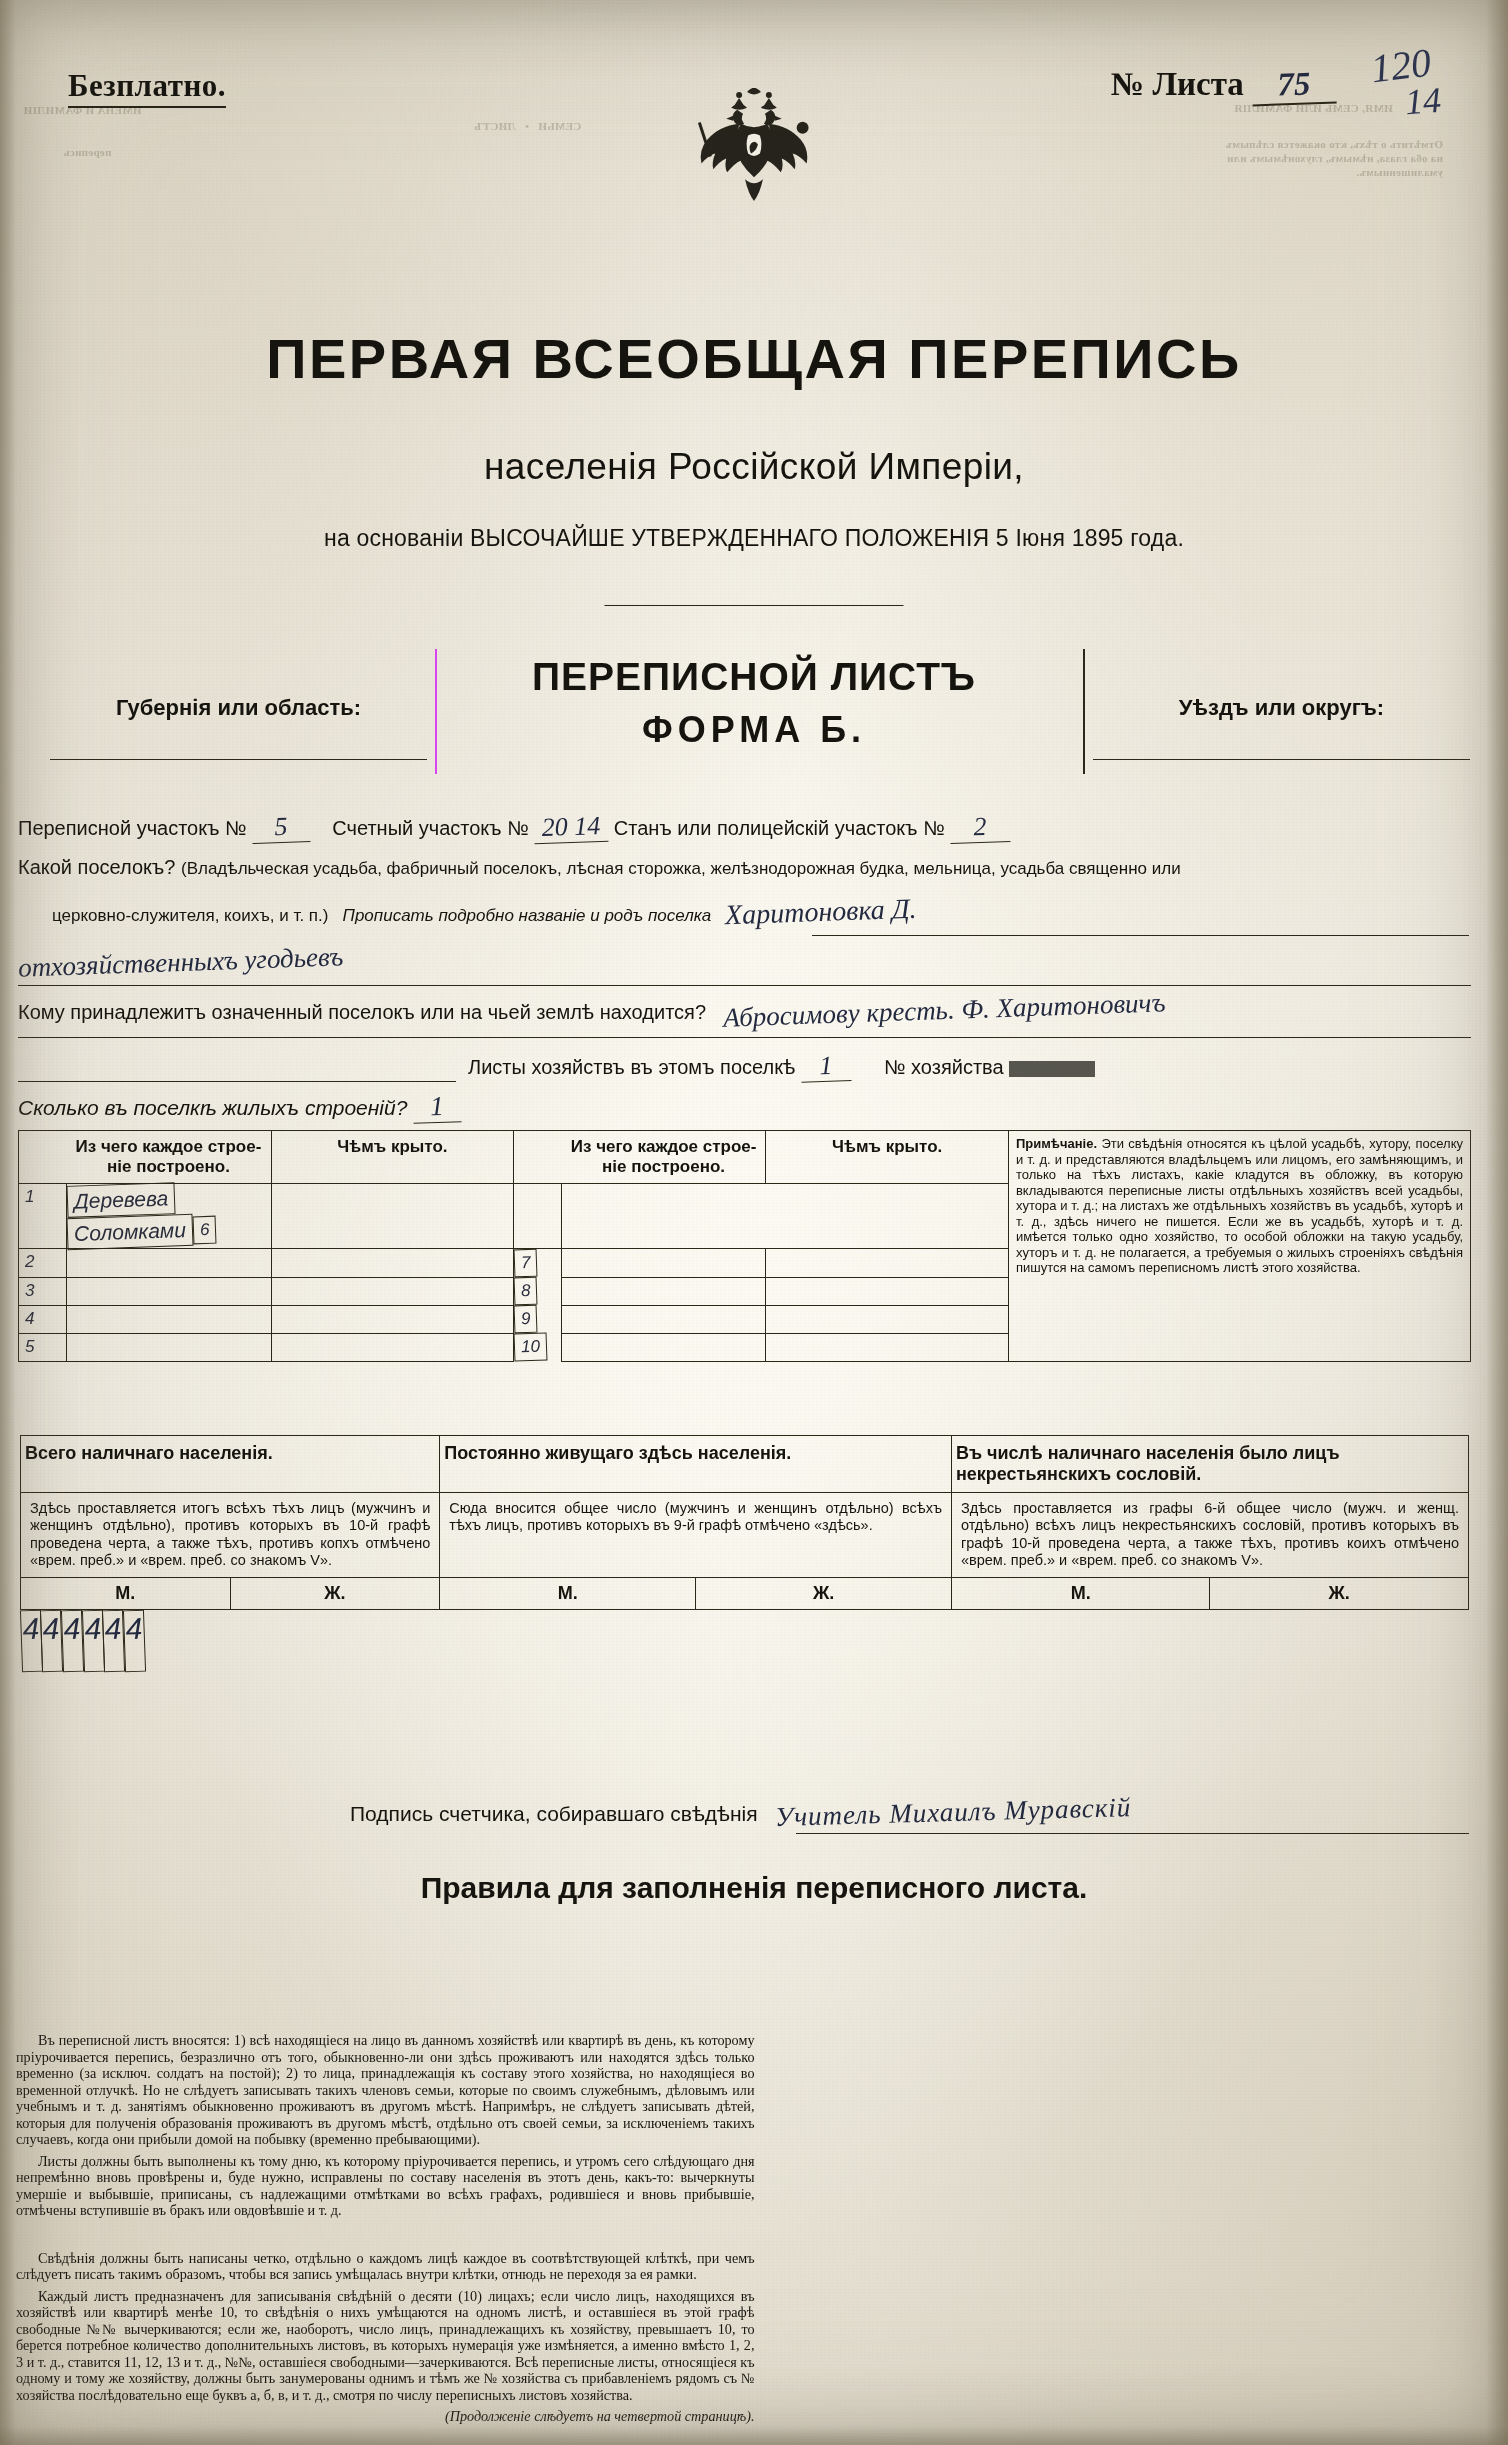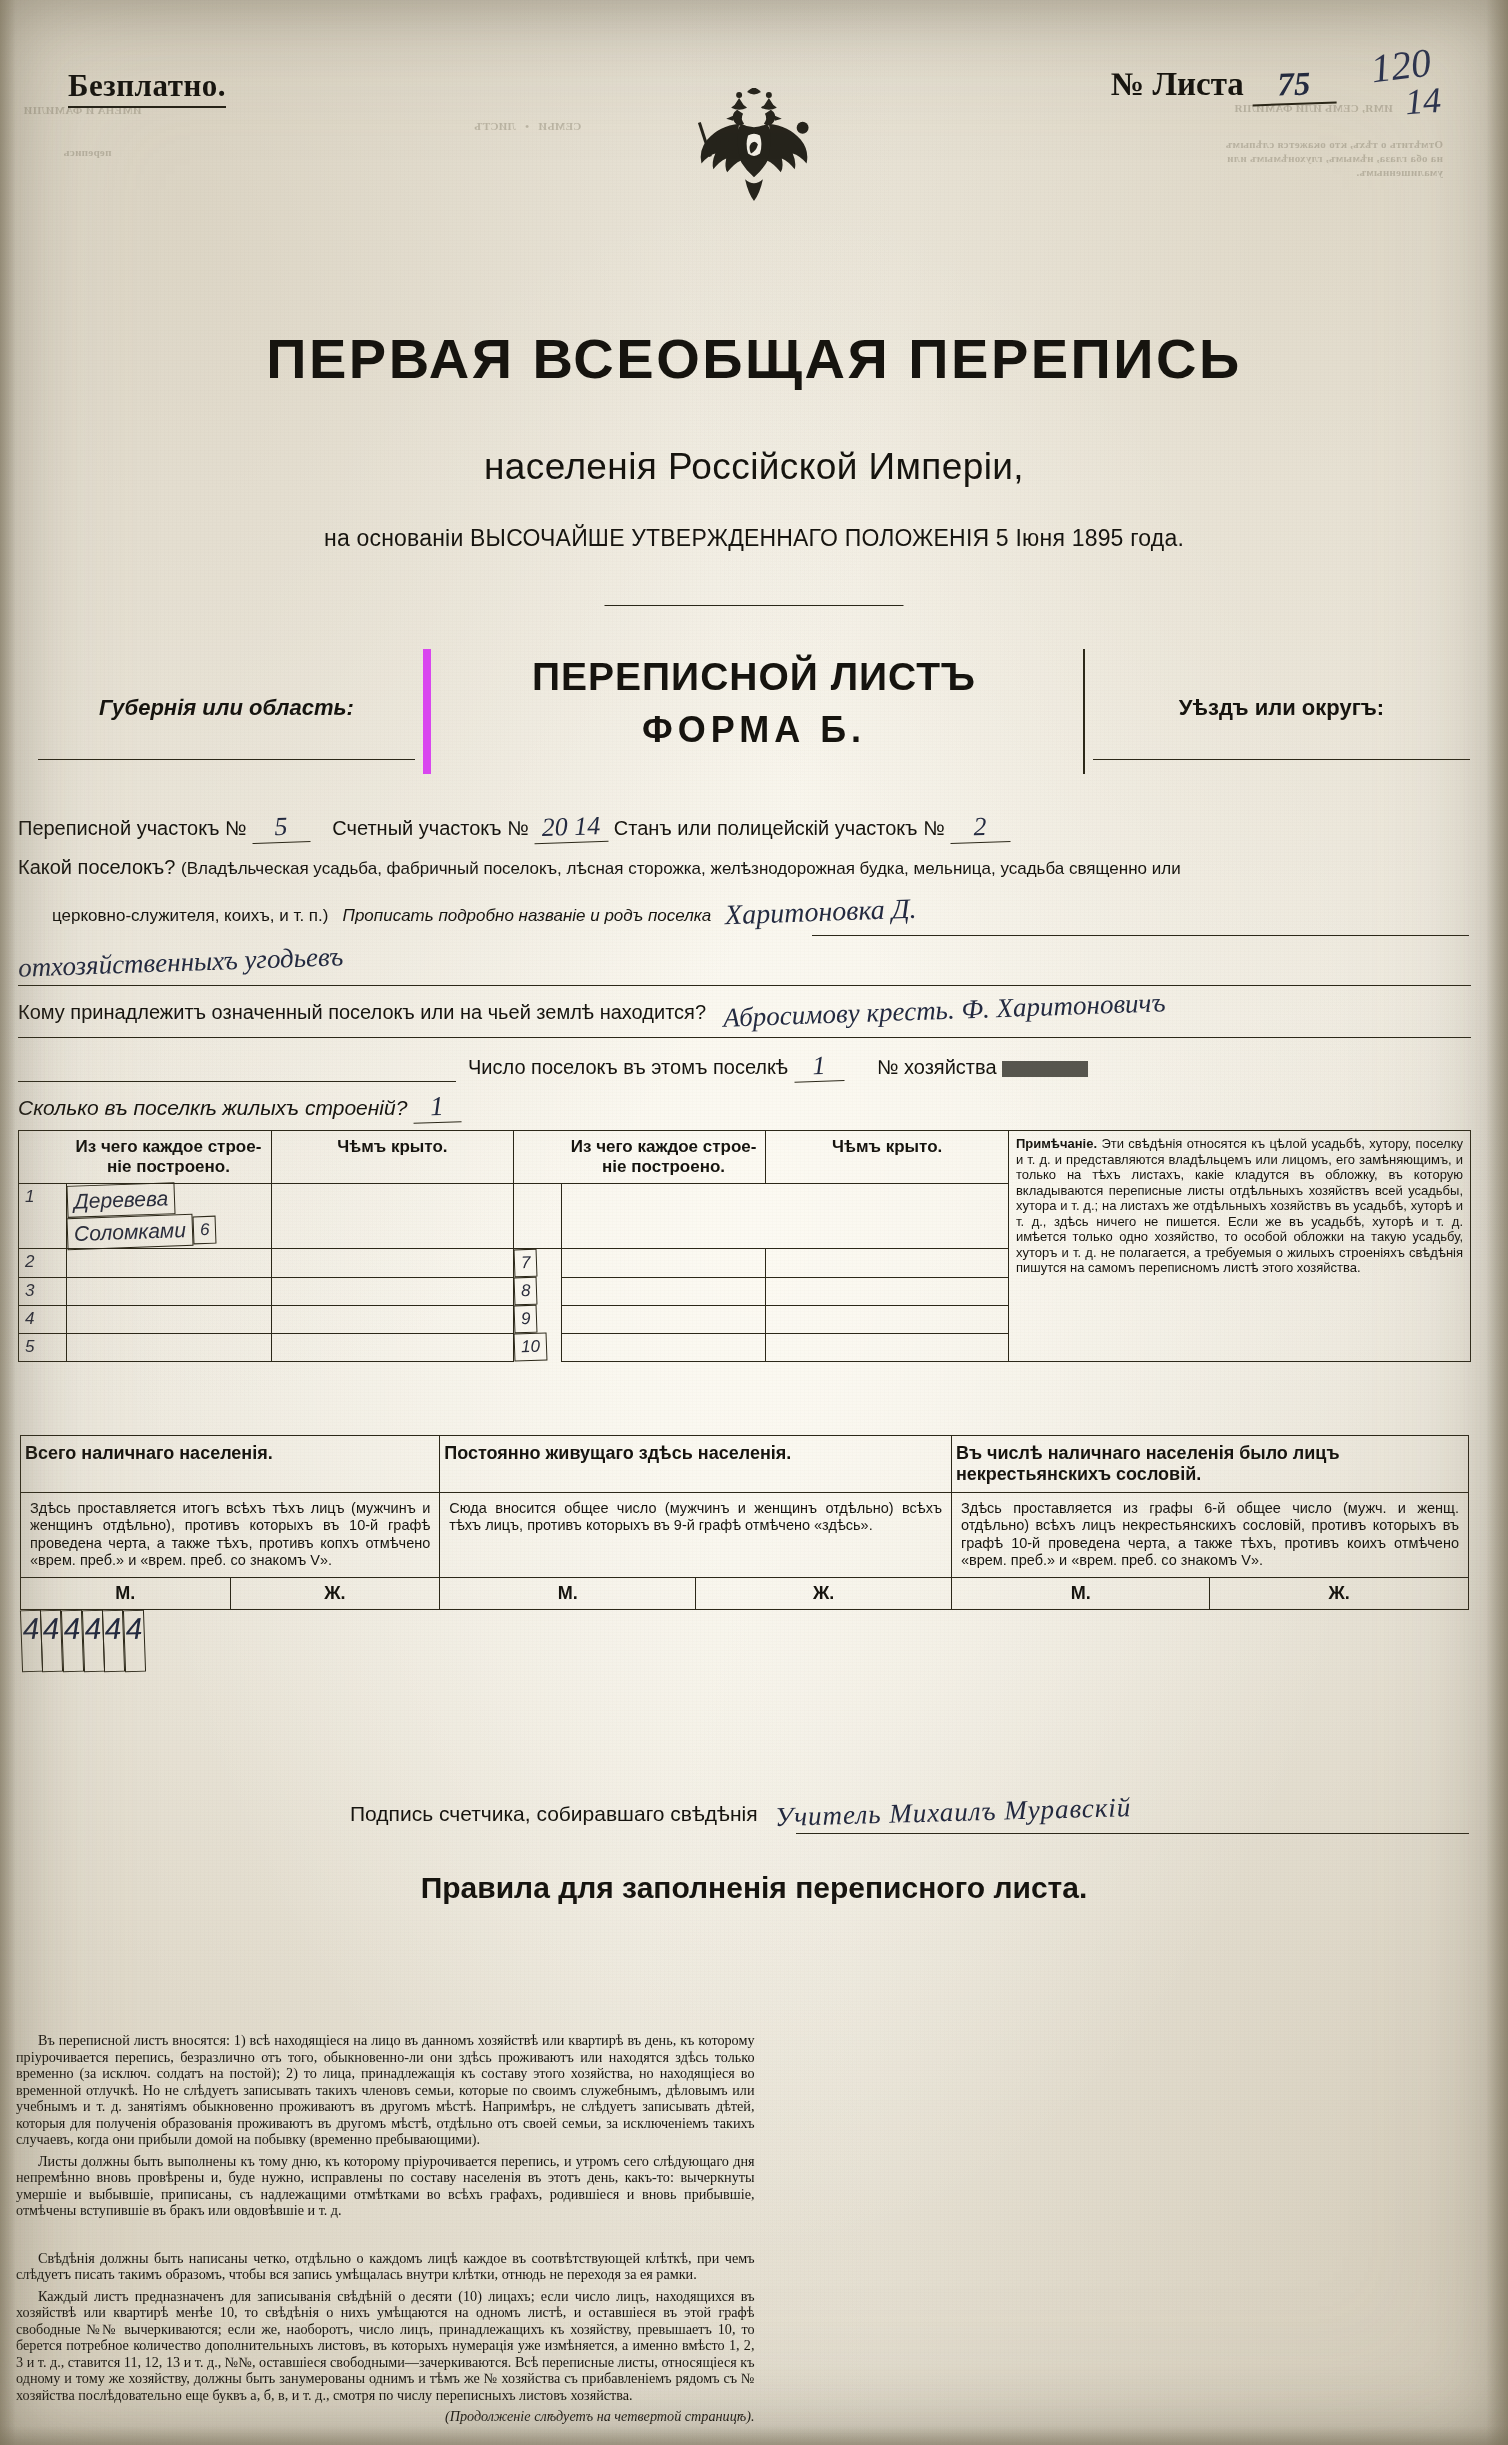--- a/index.html
+++ b/index.html
@@ -174,21 +174,21 @@
     top: 649px;
     width: 1448px;
     height: 125px;
   }
   .band .cell-l, .band .cell-r {
     position: absolute;
     top: 0;
     width: 393px;
     height: 125px;
   }
-  .band .cell-l { left: 0; border-right: 8px solid #d946ef; font-style: italic; }
+  .band .cell-l { left: 12px; border-right: 2px solid #d946ef; }
   .band .cell-r { right: 0; border-left: 2px solid #2c2819; }
   .band .lbl {
     position: absolute;
     top: 46px;
     width: 100%;
     text-align: center;
     font-size: 22px;
     font-weight: bold;
     font-family: "Liberation Sans", sans-serif;
   }
@@ -487,21 +487,21 @@
     <div class="long-rule" style="left:18px; top:985px; width:1453px;"></div>
 
     <div class="tline" style="left:18px; top:995px;">
       <span>Кому принадлежитъ означенный поселокъ или на чьей землѣ находится?</span>
       &nbsp;
       <span class="hs" style="font-size:27px;">Абросимову кресть. Ф. Харитоновичъ</span>
     </div>
     <div class="long-rule" style="left:18px; top:1037px; width:1453px;"></div>
 
     <div class="tline" style="left:468px; top:1051px;">
-      <span>Число поселокъ въ этомъ поселкѣ</span>
+      <span>Листы хозяйствъ въ этомъ поселкѣ</span>
       <span class="ul hs" style="min-width:50px; font-size:26px;">1</span>
       &nbsp;&nbsp;&nbsp;&nbsp;
       <span>№ хозяйства</span>
       <span class="redact"></span>
     </div>
     <div class="long-rule" style="left:18px; top:1081px; width:438px;"></div>
 
     <div class="tline" style="left:18px; top:1091px; font-size:21px;">
       <span style="font-style:italic;">Сколько въ поселкѣ жилыхъ строеній?</span>
       <span class="ul hs" style="min-width:48px; font-size:27px;">1</span>

